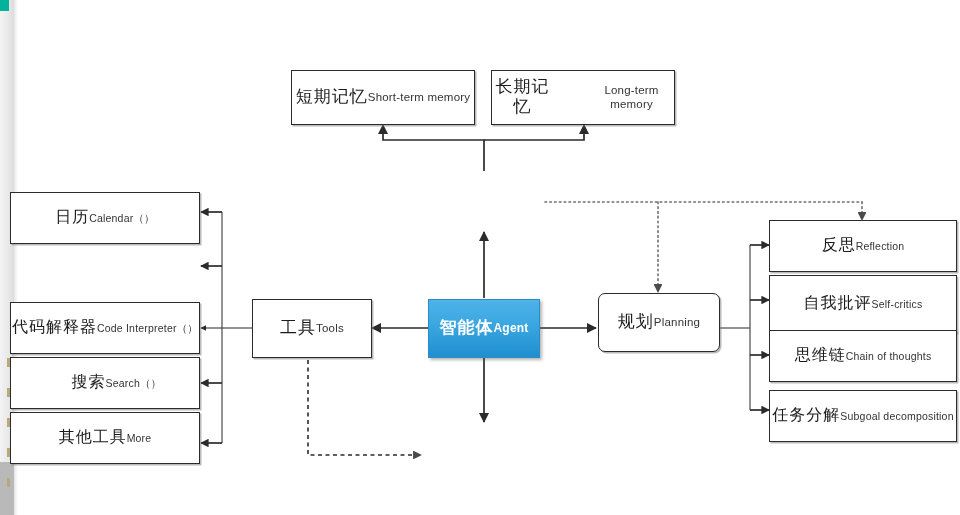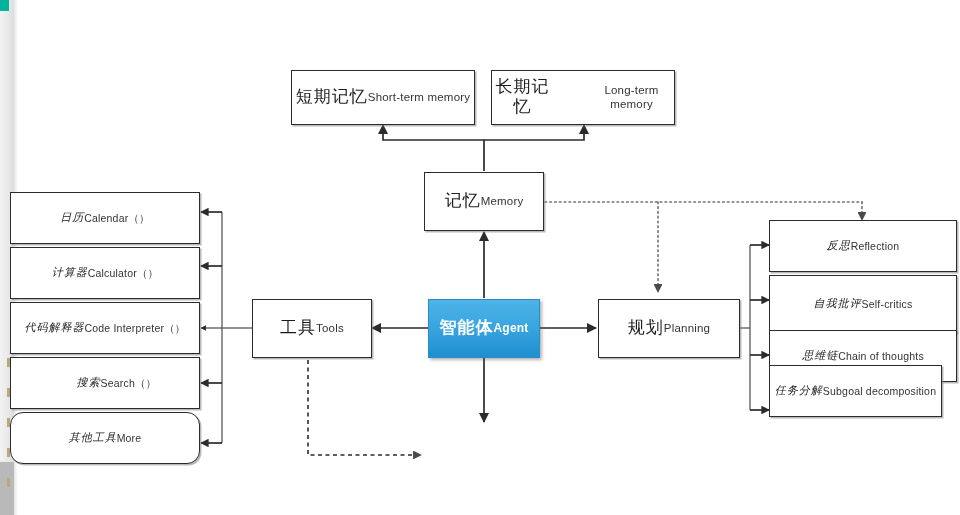--- a/index.html
+++ b/index.html
@@ -64,21 +64,21 @@
     color: #1b1b1b;
     letter-spacing: 1px;
     font-weight: 400;
     margin-bottom: 2px;
   }
   .node .en {
     font-size: 11.5px;
     color: #333333;
     letter-spacing: 0.2px;
   }
-  .node.small .cn { font-size: 11px; font-style: italic; }
+  .node.small .cn { font-size: 16px; }
   .node.small .en { font-size: 10.5px; }
   .node.agent {
     background: linear-gradient(to bottom, #4db3e8 0%, #3aa6e0 45%, #1f8fd0 100%);
     border: 1px solid #2a8dc6;
     box-shadow: 2px 2px 3px rgba(90,90,90,0.45);
   }
   .node.agent .cn { color: #ffffff; font-weight: 700; font-size: 17px; }
   .node.agent .en { color: #ffffff; font-weight: 700; font-size: 12px; }
   #edges { position: absolute; left: 0; top: 0; }
   .solid-line { stroke: #2b2b2b; stroke-width: 1.7; fill: none; }
@@ -154,69 +154,61 @@
   </svg>
 
   <div class="node" style="left:291px; top:70px; width:184px; height:55px;">
     <span class="cn">短期记忆</span>
     <span class="en">Short-term memory</span>
   </div>
   <div class="node" style="left:491px; top:70px; width:184px; height:55px;gap:36px;">
     <span class="cn">长期记忆</span>
     <span class="en">Long-term memory</span>
   </div>
-  <div class="node" style="left:424px; top:172px; width:120px; height:59px;">
-    <span class="cn">记忆</span>
-    <span class="en">Memory</span>
-  </div>
 
   <div class="node" style="left:252px; top:299px; width:120px; height:59px;">
     <span class="cn">工具</span>
     <span class="en">Tools</span>
   </div>
   <div class="node agent" style="left:428px; top:299px; width:112px; height:59px;">
     <span class="cn">智能体</span>
     <span class="en">Agent</span>
   </div>
-  <div class="node" style="left:598px; top:299px; width:142px; height:59px;">
+  <div class="node" style="left:598px; top:293px; width:122px; height:59px;border-radius:7px;">
     <span class="cn">规划</span>
     <span class="en">Planning</span>
   </div>
 
   <div class="node small" style="left:10px; top:192px; width:190px; height:52px;">
     <span class="cn">日历</span>
     <span class="en">Calendar（）</span>
   </div>
-  <div class="node small" style="left:10px; top:247px; width:190px; height:52px;">
-    <span class="cn">计算器</span>
-    <span class="en">Calculator（）</span>
-  </div>
   <div class="node small" style="left:10px; top:302px; width:190px; height:52px;">
     <span class="cn">代码解释器</span>
     <span class="en">Code Interpreter（）</span>
   </div>
   <div class="node small" style="left:10px; top:357px; width:190px; height:52px;padding-left:23px;">
     <span class="cn">搜索</span>
     <span class="en">Search（）</span>
   </div>
-  <div class="node small" style="left:10px; top:412px; width:190px; height:52px;border-radius:13px;">
+  <div class="node small" style="left:10px; top:412px; width:190px; height:52px;">
     <span class="cn">其他工具</span>
     <span class="en">More</span>
   </div>
 
   <div class="node small" style="left:769px; top:220px; width:188px; height:52px;">
     <span class="cn">反思</span>
     <span class="en">Reflection</span>
   </div>
   <div class="node small" style="left:769px; top:275px; width:188px; height:58px;">
     <span class="cn">自我批评</span>
     <span class="en">Self-critics</span>
   </div>
   <div class="node small" style="left:769px; top:330px; width:188px; height:52px;">
     <span class="cn">思维链</span>
     <span class="en">Chain of thoughts</span>
   </div>
-  <div class="node small" style="left:769px; top:365px; width:173px; height:52px;text-align:right;">
+  <div class="node small" style="left:769px; top:390px; width:188px; height:52px;">
     <span class="cn">任务分解</span>
     <span class="en">Subgoal decomposition</span>
   </div>
 
 </div>
 
 </body></html>

